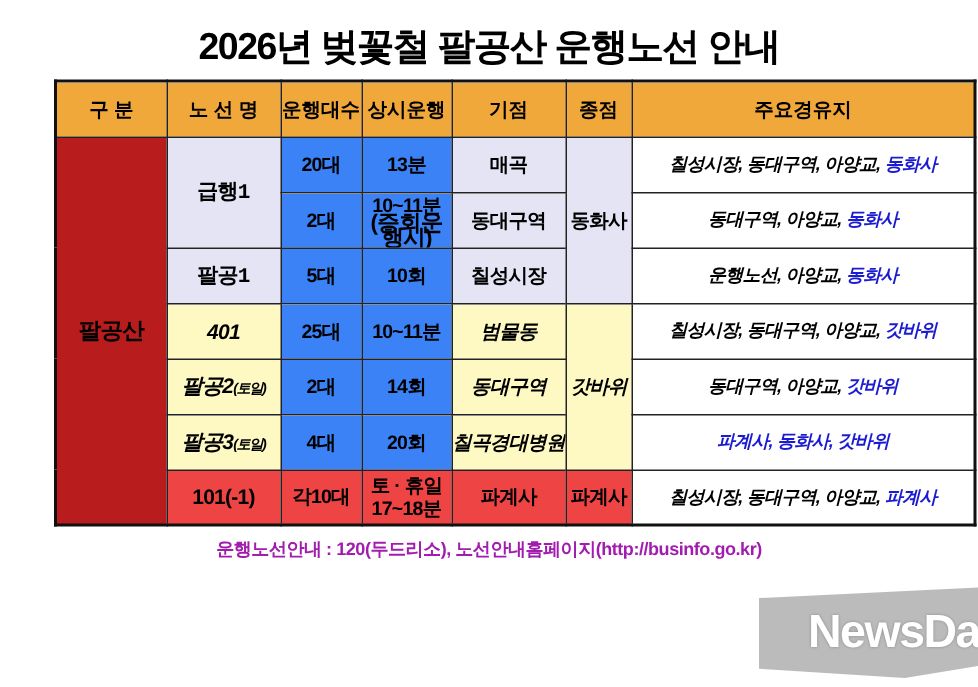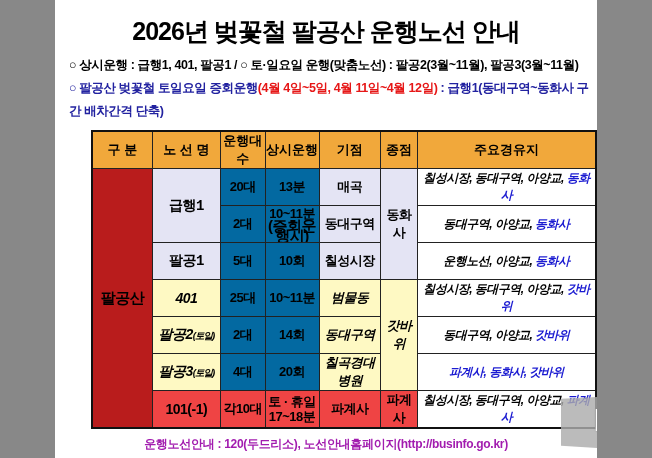--- a/index.html
+++ b/index.html
@@ -1,17 +1,17 @@
 <!DOCTYPE html>
 <html><head>
 <meta charset="utf-8">
 <style>
   html,body{margin:0;padding:0;background:#888;}
   .page{
-    position:relative;width:542px;height:458px;background:#ffffff;overflow:hidden;
+    position:relative;width:652px;height:458px;background:#ffffff;overflow:hidden;
     font-family:"Liberation Sans","DejaVu Sans",sans-serif;font-weight:bold;
     margin:0 auto;
   }
   .title{
     padding-top:16px;text-align:center;font-size:25px;line-height:30px;
     color:#000;letter-spacing:-1px;
   }
   .notes{margin:8px 0 0 14px;font-size:12.5px;line-height:23px;letter-spacing:-0.4px;}
   .note-line1{color:#000;}
   .note-line2{color:#2222A0;}
@@ -24,21 +24,21 @@
   table.routes th, table.routes td{
     border:1px solid #222;text-align:center;vertical-align:middle;padding:0;
     font-weight:bold;color:#000;letter-spacing:-0.5px;overflow:hidden;
   }
   table.routes th{
     background:#F1A83B;height:34px;font-size:13px;letter-spacing:0;
   }
   table.routes tr{height:37px;}
   .bg-purple{background:#b91c1c;}
   .bg-lav{background:#E4E4F4;font-family:Liberation Mono, monospace;}
-  .bg-cream{background:#0369a1;}
+  .bg-cream{background:#3b82f6;}
   .bg-green{background:#fef9c3;font-style:italic;}
   .bg-pink{background:#ef4444;}
   .bg-white{background:#FFFFFF;font-style:italic;}
   .group-cell{font-size:15px;}
   .route-cell{font-size:14px;}
   .suffix{font-size:9.5px;letter-spacing:-1px;}
   .val{font-size:13px;}
   .via{font-size:12px;color:#101028;}
   .txt-blue{color:#1B1BD1;}
   .interval-note{font-size:15px;line-height:10px;display:block;}
@@ -56,24 +56,20 @@
     text-shadow:0 0 2px #8a8a8a;
   }
 </style>
 </head>
 <body>
 
 <div class="page">
 
   <div class="title">2026년 벚꽃철 팔공산 운행노선 안내</div>
 
-  <div class="notes">
-    <div class="note-line1">○ 상시운행 : 급행1, 401, 팔공1  /  ○ 토·일요일 운행(맞춤노선) : 팔공2(3월~11월), 팔공3(3월~11월)</div>
-    <div class="note-line2"><span class="note-navy">○ 팔공산 벚꽃철 토일요일 증회운행</span><span class="note-red">(4월 4일~5일, 4월 11일~4월 12일)</span><span class="note-navy"> : </span><span class="note-navy">급행1(동대구역~동화사 구간 배차간격 단축)</span></div>
-  </div>
 
   <table class="routes">
     <colgroup>
       <col style="width:74px">
         <col style="width:76px">
         <col style="width:54px">
       <col style="width:60px">
         <col style="width:76px">
         <col style="width:44px">
       <col style="width:229px">

